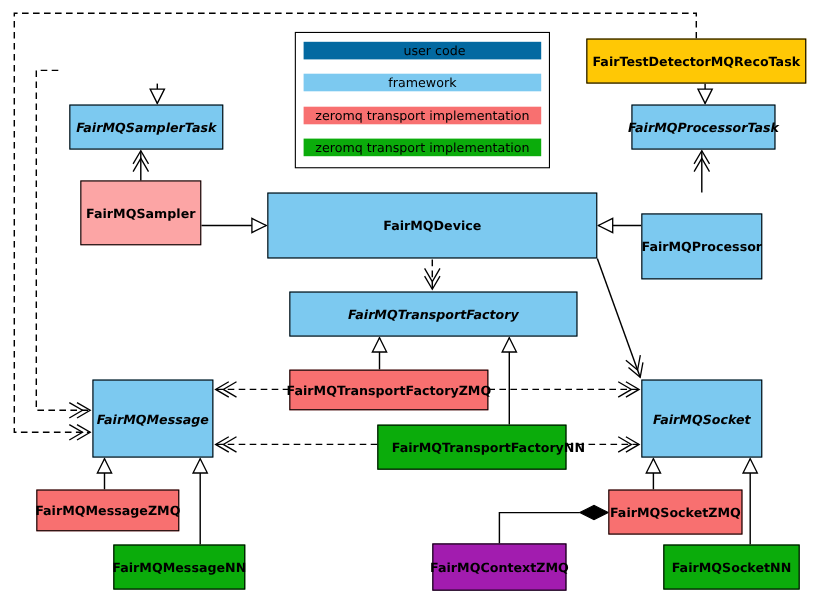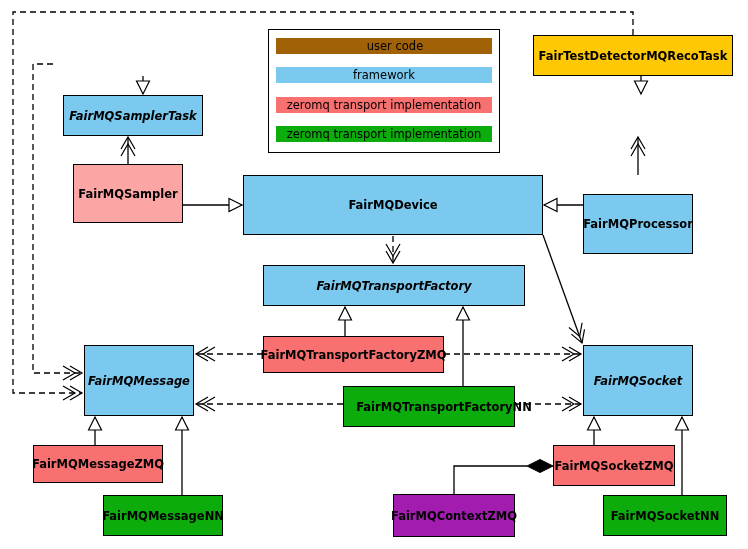--- a/index.html
+++ b/index.html
@@ -63,28 +63,29 @@
     <line class="edge dashed" x1="343" y1="404" x2="196" y2="404" marker-end="url(#openarrow)"></line>
     <line class="edge dashed" x1="515" y1="404" x2="581" y2="404" marker-end="url(#openarrow)"></line>
     <polyline class="edge dashed" points="53,64 33,64 33,373 82,373" marker-end="url(#openarrow)"></polyline>
     <polyline class="edge dashed" points="633,35 633,12 13,12 13,393 82,393" marker-end="url(#openarrow)"></polyline>
 
     <polyline class="edge" points="527,466 454,466 454,494"></polyline>
     <polygon points="553,466 540,459.5 527,466 540,472.5" fill="#000" stroke="#000"></polygon>
   </svg>
 
   <div id="legend-box">
-    <div class="legend-item" style="background: #a16207; padding-left: 22px;">user code</div>
+    <div class="legend-item" style="background: #0369a1; padding-left: 22px;">user code</div>
     <div class="legend-item" style="background: rgb(124, 201, 240);">framework</div>
     <div class="legend-item" style="background: rgb(248, 112, 112);">zeromq transport implementation</div>
     <div class="legend-item" style="background: rgb(11, 172, 11);">zeromq transport implementation</div>
   </div>
 
   <div class="node" style="left: 533px; top: 35px; width: 200px; height: 41px; background: rgb(255, 200, 5);">FairTestDetectorMQRecoTask</div>
   <div class="node" style="left: 63px; top: 95px; width: 140px; height: 41px; background: rgb(124, 201, 240); font-style: italic;">FairMQSamplerTask</div>
+  <div class="node" style="left: 574px; top: 95px; width: 131px; height: 41px; background: rgb(124, 201, 240); font-style: italic;">FairMQProcessorTask</div>
   <div class="node" style="left: 73px; top: 164px; width: 110px; height: 59px; background: #fca5a5; text-align: right;">FairMQSampler</div>
   <div class="node" style="left: 243px; top: 175px; width: 300px; height: 60px; background: rgb(124, 201, 240);">FairMQDevice</div>
   <div class="node" style="left: 583px; top: 175px; width: 110px; height: 60px; background: rgb(124, 201, 240); margin-top: 19px;">FairMQProcessor</div>
   <div class="node" style="left: 263px; top: 265px; width: 262px; height: 41px; background: rgb(124, 201, 240); font-style: italic;">FairMQTransportFactory</div>
   <div class="node" style="left: 263px; top: 336px; width: 181px; height: 37px; background: rgb(248, 112, 112);">FairMQTransportFactoryZMQ</div>
   <div class="node" style="left: 343px; top: 386px; width: 172px; height: 41px; background: rgb(11, 172, 11); padding-left: 30px;">FairMQTransportFactoryNN</div>
   <div class="node" style="left: 84px; top: 345px; width: 110px; height: 71px; background: rgb(124, 201, 240); font-style: italic;">FairMQMessage</div>
   <div class="node" style="left: 583px; top: 345px; width: 110px; height: 71px; background: rgb(124, 201, 240); font-style: italic;">FairMQSocket</div>
   <div class="node" style="left: 33px; top: 445px; width: 130px; height: 38px; background: rgb(248, 112, 112);">FairMQMessageZMQ</div>
   <div class="node" style="left: 103px; top: 495px; width: 120px; height: 41px; background: rgb(11, 172, 11);">FairMQMessageNN</div>

